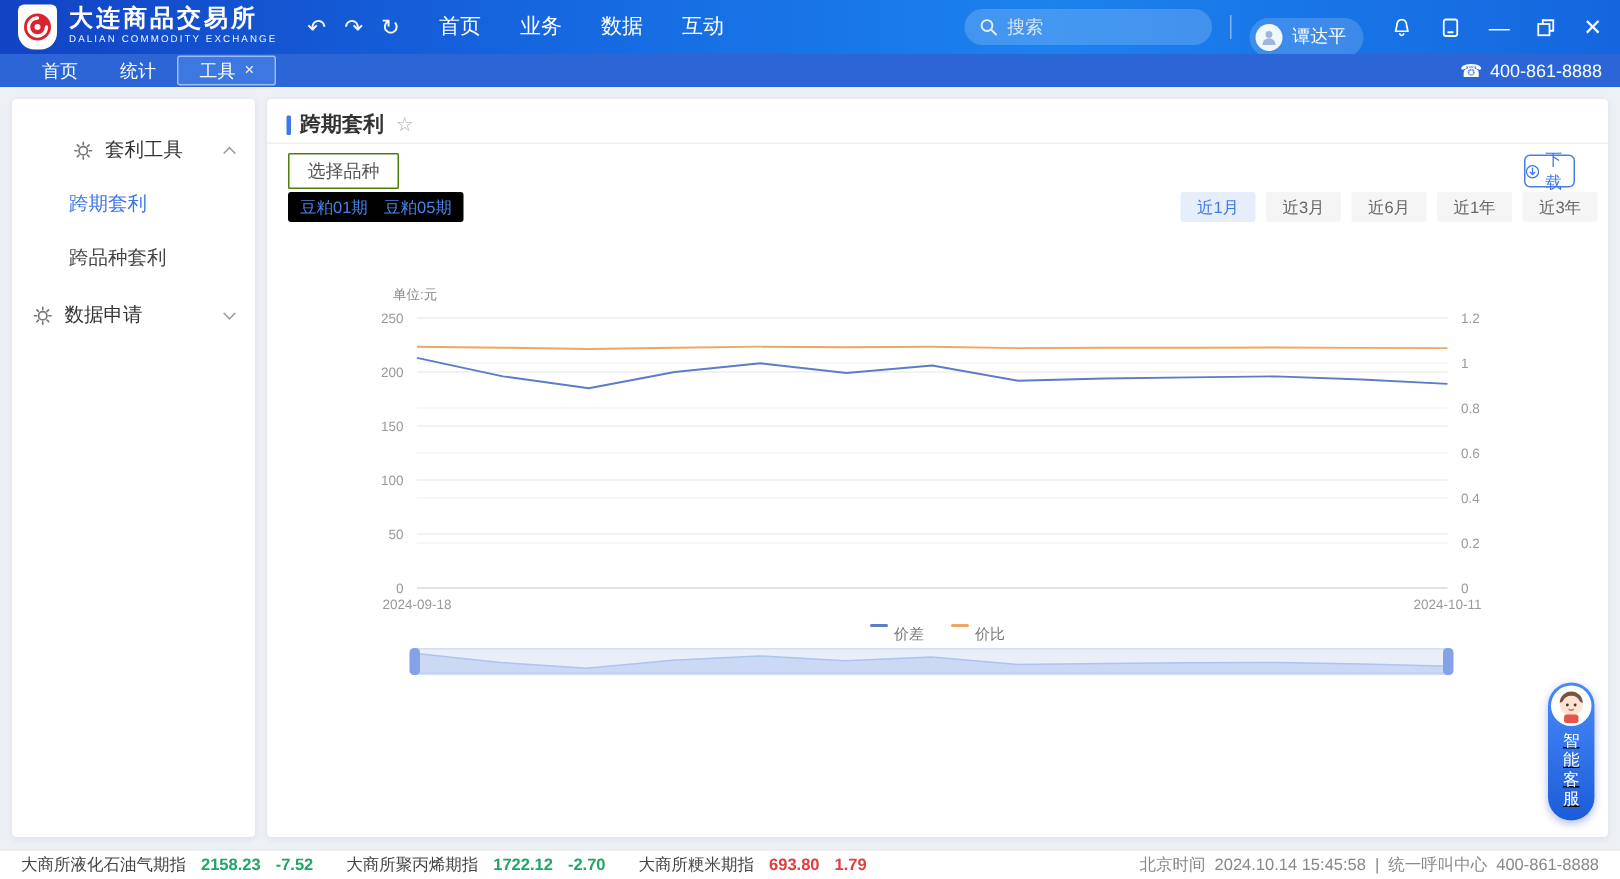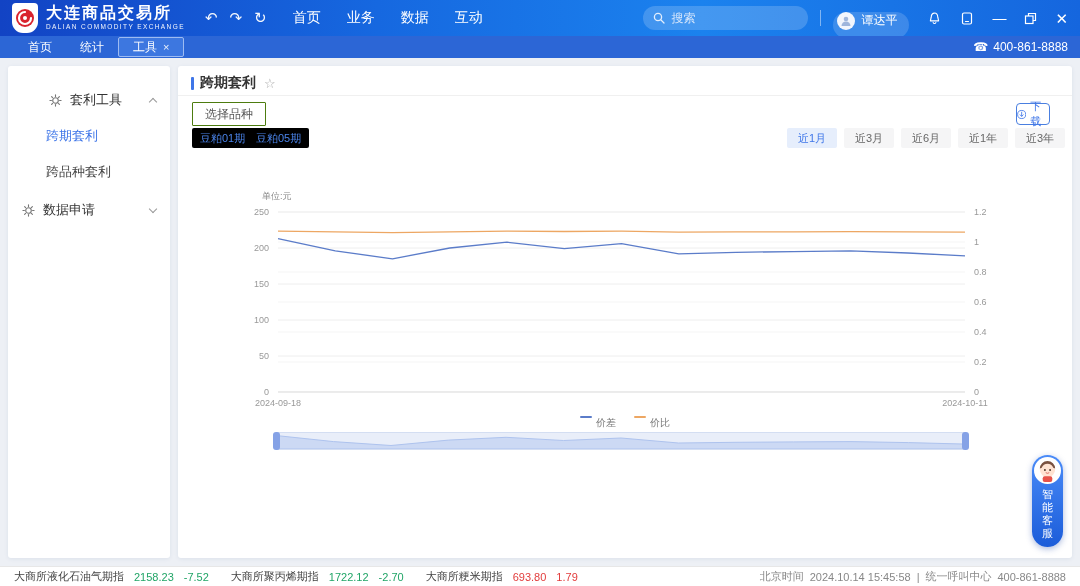--- a/index.html
+++ b/index.html
@@ -20,21 +20,21 @@
   .hist span { cursor:pointer; opacity:.95; }
   .mainnav { margin-left:26px; display:flex; gap:26px; font-size:14px; }
   .mainnav .nav-item { cursor:pointer; }
   .searchbox { margin-left:auto; width:165px; height:24px; border-radius:12px;
     background:rgba(255,255,255,.18); display:flex; align-items:center; padding:0 10px; gap:6px;font-family:Liberation Serif, serif; }
   .searchbox input { background:transparent; border:none; outline:none; color:#fff;
     font-size:12px; width:120px; font-family:inherit; }
   .searchbox input::placeholder { color:#d6e6fb; }
   .tb-div { width:1px; height:16px; background:rgba(255,255,255,.45); margin:0 12px; }
   .userchip { height:26px; border-radius:13px; background:rgba(255,255,255,.16);
-    display:flex; padding:0 12px 0 4px; gap:6px;margin-top:13px; }
+    display:flex; align-items:center; padding:0 12px 0 4px; gap:6px;margin-top:13px; }
   .avatar-c { width:18px; height:18px; border-radius:50%; background:#f2f6fd;
     display:flex; align-items:center; justify-content:center; }
   .user-name { font-size:12px; }
   .tb-ico { margin-left:18px; display:flex; align-items:center; cursor:pointer; }
   .tb-ico.close-x { font-size:15px; line-height:1; }
   .tb-ico.minz { font-size:14px; }
 
   
   .tabbar { position:absolute; left:0; top:36px; width:1080px; height:22px;
     background:#2c66d6; display:flex; align-items:center; padding-left:14px; color:#fff; }
@@ -89,31 +89,31 @@
   .legend-dash { width:12px; height:2px; border-radius:1px; }
   .brush { position:absolute; left:97px; top:366px; width:692px; height:18px;
     background:#e9eef9; border:1px solid #d4def2; border-radius:2px; cursor:grab; }
   .brush-handle { position:absolute; top:-1px; width:7px; height:18px; background:#85a2e6;
     border-radius:3px; cursor:ew-resize; }
   .bh-l { left:-3px; } .bh-r { right:-3px; }
 
   
   .service { position:absolute; left:1032px; top:455px; width:31px; height:92px; border-radius:16px;
     background:linear-gradient(180deg,#4a8bf8,#1b5cd9); display:flex; flex-direction:column;
-    align-items:center; padding-top:2px; cursor:pointer; box-shadow:0 2px 6px rgba(20,60,160,.35); }
+    align-items:center; padding-top:2px; cursor:pointer; box-shadow:0 2px 6px rgba(20,60,160,.35);text-decoration:underline; }
   .service-avatar { width:27px; height:27px; border-radius:50%; background:#fff;
     display:flex; align-items:center; justify-content:center; overflow:hidden; }
   .service-label { margin-top:4px; color:#fff; font-size:11px; line-height:13px;
     width:14px; text-align:center; word-break:break-all; }
 
   
   .statusbar { position:absolute; left:0; top:566px; width:1080px; height:20px; background:#fff;
     border-top:1px solid #e7e7e7; display:flex; align-items:center; padding:0 14px; font-size:11px; color:#444; }
   .ticker { display:flex; align-items:center; gap:10px; margin-right:22px; }
-  .tk-num { font-weight:normal; }
+  .tk-num { font-weight:bold; }
   .sb-right { margin-left:auto; color:#888; display:flex; gap:6px; align-items:center; }
 </style>
 </head>
 <body>
 
 <div class="app">
 
   <div class="topbar">
     <div class="logo-badge">
       <svg width="20" height="20" viewBox="0 0 20 20">

